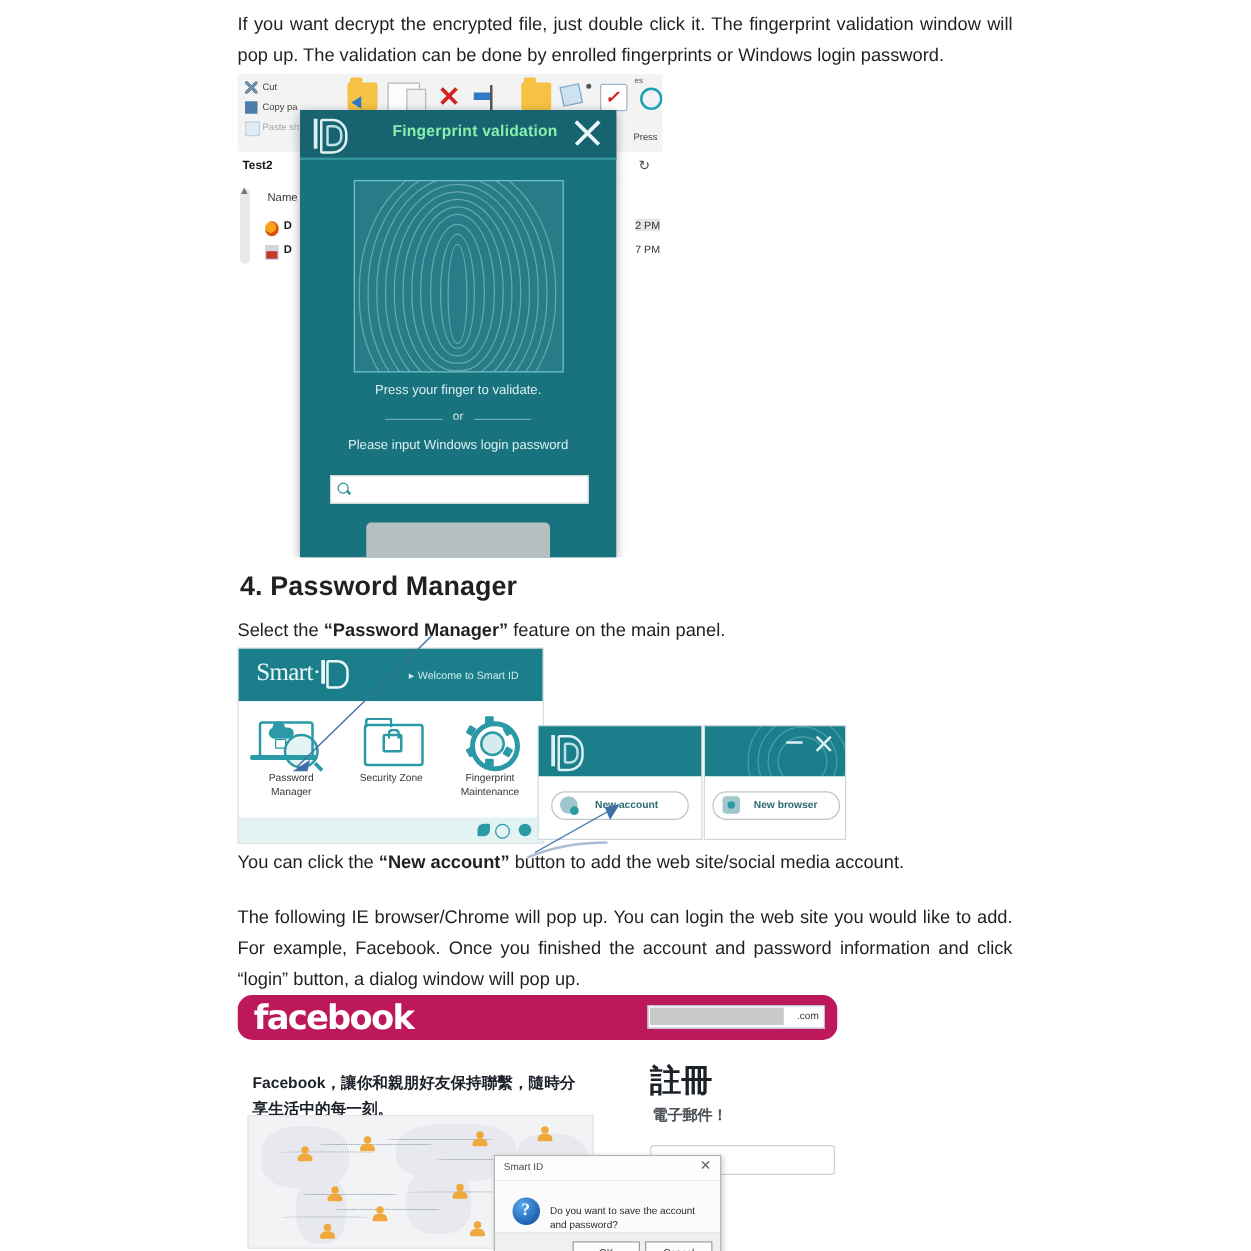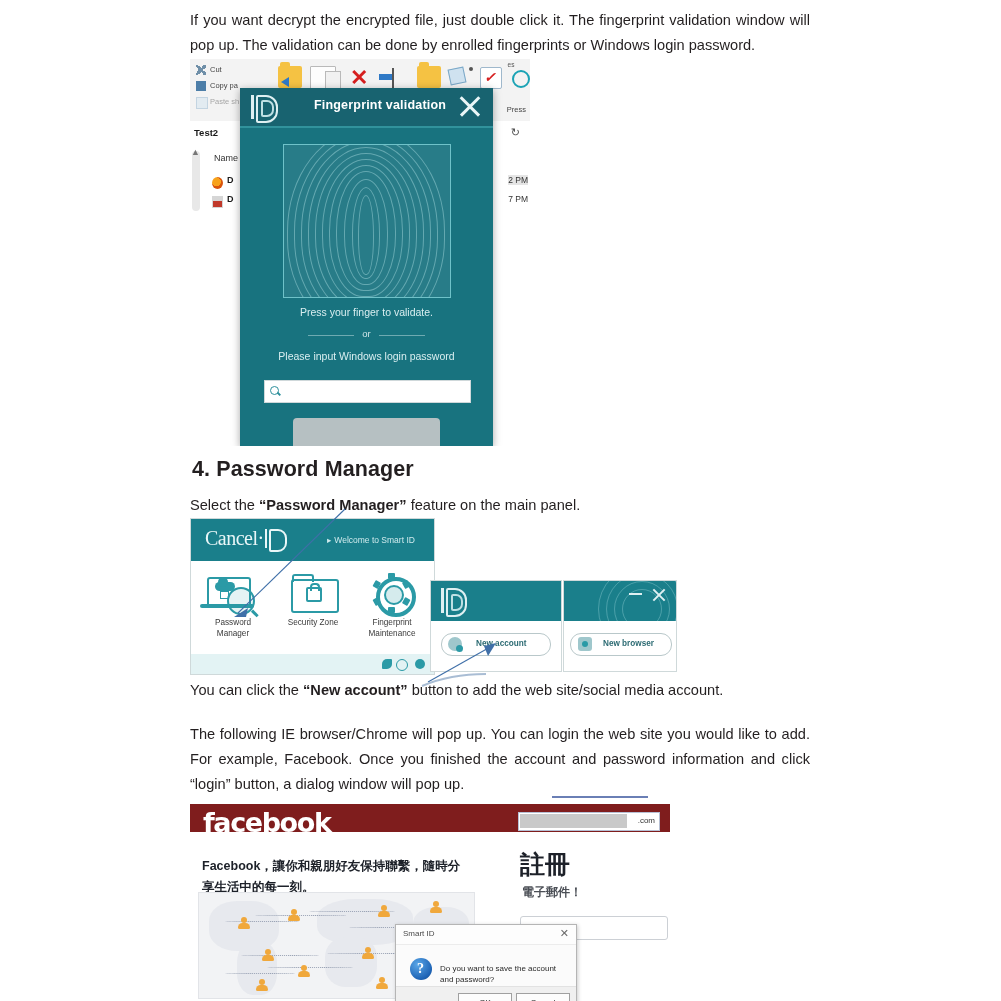--- a/index.html
+++ b/index.html
@@ -63,21 +63,21 @@
   .time-r{position:absolute;right:2px;font-size:8.5px;color:#333;}
   .time-sel{background:#e5e5e5;text-align:right;}
 
   
   .fp-dlg{position:absolute;left:50px;top:29px;width:253px;height:358px;background:#18737f;box-shadow:0 2px 8px rgba(0,0,0,.35);}
   .fp-head{position:absolute;left:0;top:0;width:253px;height:38px;background:#186370;border-bottom:2px solid #31929c;}
   .fp-logo{position:absolute;left:10px;top:6px;width:26px;height:26px;}
   .fp-logo .bar{position:absolute;left:1px;top:1px;width:3px;height:24px;background:#dff0f2;}
   .fp-logo .d1{position:absolute;left:6px;top:1px;width:18px;height:24px;border:2.5px solid #dff0f2;border-radius:2px 12px 12px 2px;}
   .fp-logo .d2{position:absolute;left:11px;top:6px;width:9px;height:13px;border:2px solid #bfe0e4;border-radius:2px 7px 7px 2px;}
-  .fp-title{position:absolute;left:60px;top:10px;width:160px;text-align:center;font-size:12.5px;font-weight:bold;color:#ffffff;letter-spacing:.2px;}
+  .fp-title{position:absolute;left:60px;top:10px;width:160px;text-align:center;font-size:12.5px;font-weight:bold;color:#86efac;letter-spacing:.2px;}
   .fp-close{position:absolute;right:10px;top:5px;width:26px;height:26px;cursor:pointer;}
   .fp-close:before,.fp-close:after{content:"";position:absolute;left:0;top:12px;width:26px;height:2.6px;background:#eaf6f7;}
   .fp-close:before{transform:rotate(45deg);}
   .fp-close:after{transform:rotate(-45deg);}
   .fp-scan{position:absolute;left:43px;top:56px;width:166px;height:152px;border:1.5px solid #6fc2c9;background:rgba(255,255,255,.07);overflow:hidden;}
   .ridge{position:absolute;border:1px solid rgba(190,235,238,.40);border-radius:50% 50% 46% 46%;}
   .fp-t1{position:absolute;left:0;top:218px;width:253px;text-align:center;font-size:10.5px;color:#d9eef0;}
   .fp-or{position:absolute;left:0;top:240px;width:253px;text-align:center;font-size:9.5px;color:#cfe6e9;}
   .fp-or span{display:inline-block;position:relative;padding:0 8px;}
   .fp-or span:before,.fp-or span:after{content:"";position:absolute;top:7px;width:46px;height:1px;background:rgba(215,238,240,.45);}
@@ -143,21 +143,21 @@
   .nf-btn .ic{position:absolute;left:7px;top:3px;width:14px;height:14px;border-radius:3px;background:#9fc7cc;}
   .nf-btn .ic:after{content:"";position:absolute;left:4px;top:4px;width:6px;height:6px;border-radius:50%;background:#2b9aa6;}
   .rings{position:absolute;right:-20px;top:-28px;width:110px;height:110px;}
   .rings i{position:absolute;border:1px solid rgba(190,235,238,.30);border-radius:50%;}
 
   
   .ann{position:absolute;pointer-events:none;}
 
   
   #fig-fb{position:absolute;left:190px;top:796px;width:480px;height:205px;overflow:hidden;background:#fff;}
-  .fb-bar{position:absolute;left:0;top:8px;width:480px;height:36px;background:#7f1d1d;}
+  .fb-bar{position:absolute;left:0;top:0;width:480px;height:36px;background:#be185d;border-radius:12px;}
   .fb-logo{position:absolute;left:13px;top:3px;font-size:27px;font-weight:bold;color:#ffffff;letter-spacing:-1.4px;font-family:"DejaVu Sans",sans-serif;}
   .fb-search{position:absolute;right:10px;top:8px;width:140px;height:17px;background:#fff;border:1px solid #b7c0d4;}
   .fb-redact{position:absolute;left:1px;top:1px;width:107px;height:14px;background:#c9c9c9;}
   .fb-dotcom{position:absolute;right:4px;top:3px;font-size:8px;color:#333;}
   .fb-urlghost{position:absolute;right:22px;top:-7px;width:96px;height:9px;background:#6a7fb5;}
   .fb-main{position:absolute;left:0;top:36px;width:480px;height:169px;background:#fff;}
   .fb-tag{position:absolute;left:12px;top:24px;width:270px;font-size:12.5px;font-weight:bold;color:#1d2129;line-height:21px;}
   .fb-reg{position:absolute;left:330px;top:16px;font-size:25px;font-weight:bold;color:#1d2129;font-family:"DejaVu Sans",sans-serif;}
   .fb-free{position:absolute;left:332px;top:52px;font-size:12px;color:#4b4f56;font-weight:bold;}
   .fb-field{position:absolute;left:330px;top:84px;width:146px;height:22px;background:#fff;border:1px solid #ccd0d5;border-radius:3px;}
@@ -298,21 +298,21 @@
 
   <div class="para" style="left:190px;top:493px;width:620px;">
     <span>Select the </span><b>“Password Manager”</b><span> feature on the main panel.</span>
   </div>
 
   <div id="fig-panel">
 
     <div class="sp-win">
       <div class="sp-head">
         <span class="sp-brand">
-          <span>Cancel·</span><span class="sp-bd"><i class="b"></i><i class="o"></i></span>
+          <span>Smart·</span><span class="sp-bd"><i class="b"></i><i class="o"></i></span>
         </span>
         <span class="sp-welcome">Welcome to Smart ID</span>
       </div>
 
       <div class="sp-body">
         <div class="feat" style="left:4px;">
           <div class="gfx">
             <i class="lap"></i>
               <i class="cloud"></i>
               <i class="lap-lock"></i>

